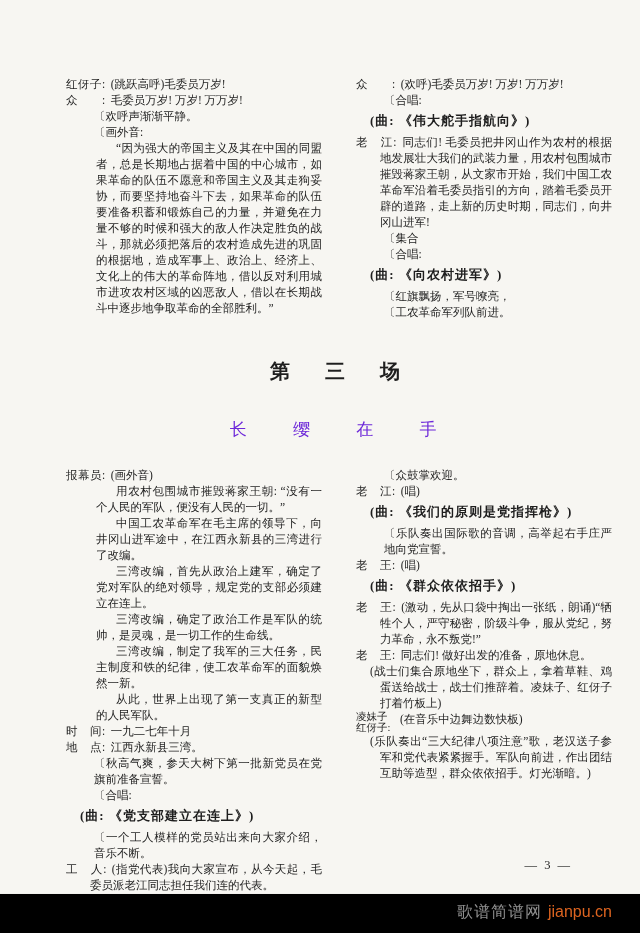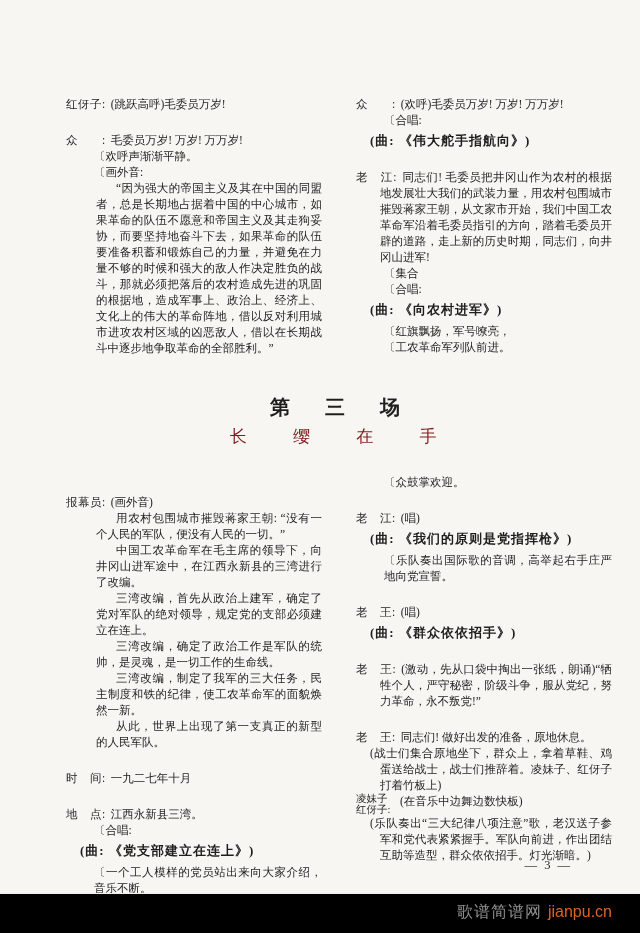--- a/index.html
+++ b/index.html
@@ -10,38 +10,38 @@
     margin: 0 auto;
     background: #f7f6f2;
     color: #1e1e1e;
     font-family: "Liberation Serif", "DejaVu Serif", serif;
     overflow: hidden;
   }
   .content { padding: 76px 28px 0 66px; }
   .cols { display: flex; gap: 34px; }
   .col { width: 256px; font-size: 11.5px; line-height: 16px; text-align: justify; }
 
-  .speaker { padding-left: 24px; text-indent: -24px; margin-top: 20px; }
+  .speaker { padding-left: 24px; text-indent: -24px; }
   .speaker .label { white-space: pre; margin-right: 5px; letter-spacing: 0.5px; }
   .stage { padding-left: 28px; }
   .para  { padding-left: 30px; text-indent: 20px; }
   .paren { padding-left: 24px; text-indent: -10px; }
   .song  { padding-left: 14px; font-weight: 700; font-size: 13px;
            letter-spacing: 1px; margin: 5px 0; }
 
   .dual { display: flex; align-items: flex-start; }
   .dual .dual-labels { width: 44px; flex: 0 0 44px; font-size: 10.5px;
                        line-height: 11px; white-space: pre; }
   .dual .text { flex: 1; }
 
   .title-block { text-align: center; margin: 38px 0 26px; }
   .scene-title { font-size: 20px; font-weight: 700;
                  letter-spacing: 8px; word-spacing: 14px; }
-  .scene-name  { font-size: 17px; font-weight: 400; margin-top: 4px;
-                 letter-spacing: 12px; word-spacing: 18px; color:#7f1d1d; }
+  .scene-name  { font-size: 17px; font-weight: 400; margin-top: 33px;
+                 letter-spacing: 12px; word-spacing: 18px; color:#6d28d9; }
 
   .page-num { position: absolute; top: 858px; right: 68px;
               font-size: 12.5px; letter-spacing: 2px; }
 
   .bottom-strip { position: absolute; left: 0; right: 0; bottom: 0; height: 40px;
                   background: #000000; border-top: 1px solid #f1f0ec;
                   text-align: right; padding: 8px 28px 0 0; }
   .wm-name { color: #8f8f8f; font-size: 16px; letter-spacing: 1px; }
   .wm-url  { color: #dd6420; font-size: 16px; margin-left: 6px;
              font-family: "Liberation Sans", sans-serif; }
@@ -82,20 +82,21 @@
       <div class="col">
         <div class="speaker"><span class="label">报幕员:</span><span>(画外音)</span></div>
         <div class="para">用农村包围城市摧毁蒋家王朝: “没有一个人民的军队，便没有人民的一切。”</div>
         <div class="para">中国工农革命军在毛主席的领导下，向井冈山进军途中，在江西永新县的三湾进行了改编。</div>
         <div class="para">三湾改编，首先从政治上建军，确定了党对军队的绝对领导，规定党的支部必须建立在连上。</div>
         <div class="para">三湾改编，确定了政治工作是军队的统帅，是灵魂，是一切工作的生命线。</div>
         <div class="para">三湾改编，制定了我军的三大任务，民主制度和铁的纪律，使工农革命军的面貌焕然一新。</div>
         <div class="para">从此，世界上出现了第一支真正的新型的人民军队。</div>
         <div class="speaker"><span class="label">时　间:</span><span>一九二七年十月</span></div>
         <div class="speaker"><span class="label">地　点:</span><span>江西永新县三湾。</span></div>
+        <div class="stage">〔秋高气爽，参天大树下第一批新党员在党旗前准备宣誓。</div>
         <div class="stage">〔合唱:</div>
         <div class="song">(曲: 《党支部建立在连上》)</div>
         <div class="stage">〔一个工人模样的党员站出来向大家介绍，音乐不断。</div>
         <div class="speaker"><span class="label">工　人:</span><span>(指党代表)我向大家宣布，从今天起，毛委员派老江同志担任我们连的代表。</span></div>
       </div>
       <div class="col">
         <div class="stage">〔众鼓掌欢迎。</div>
         <div class="speaker"><span class="label">老　江:</span><span>(唱)</span></div>
         <div class="song">(曲: 《我们的原则是党指挥枪》)</div>
         <div class="stage">〔乐队奏出国际歌的音调，高举起右手庄严地向党宣誓。</div>

